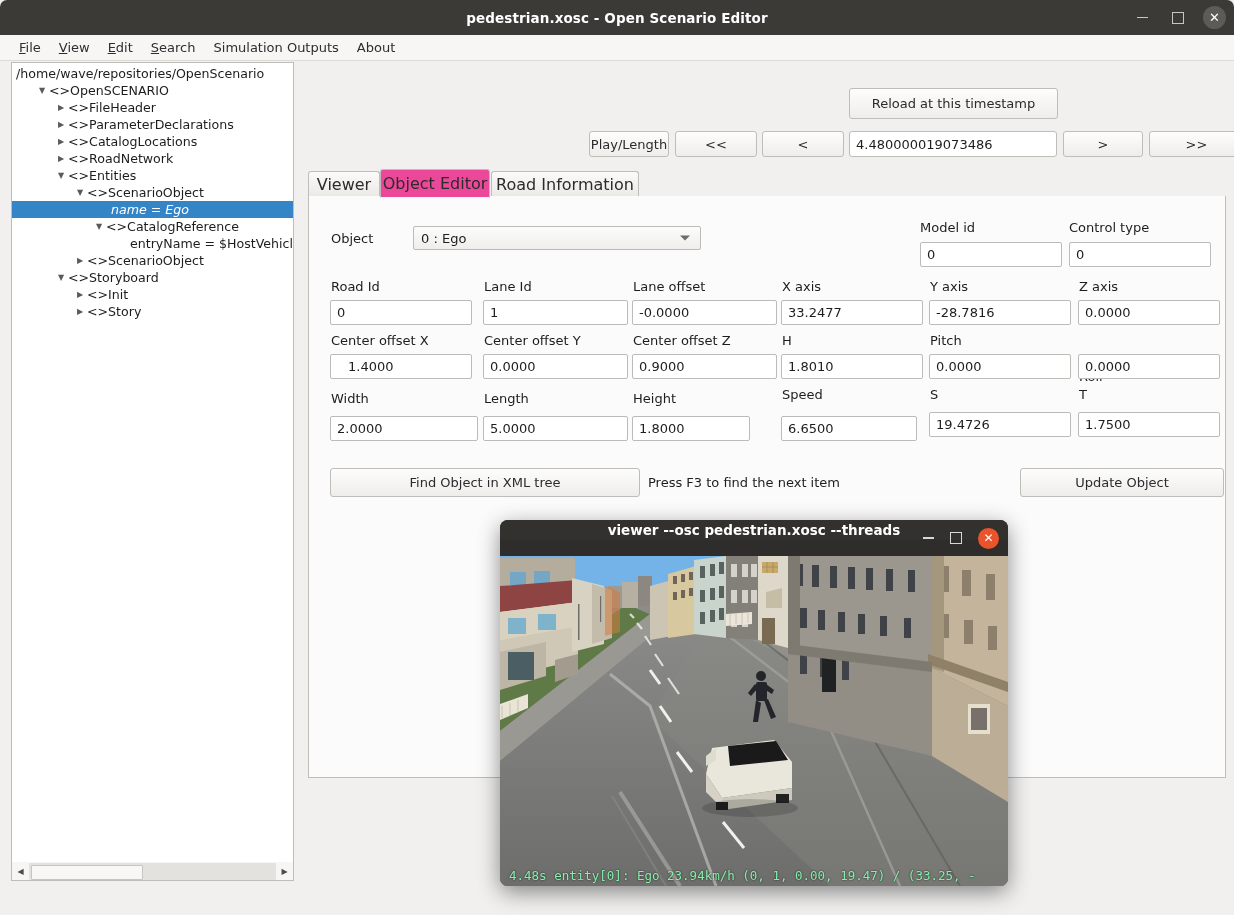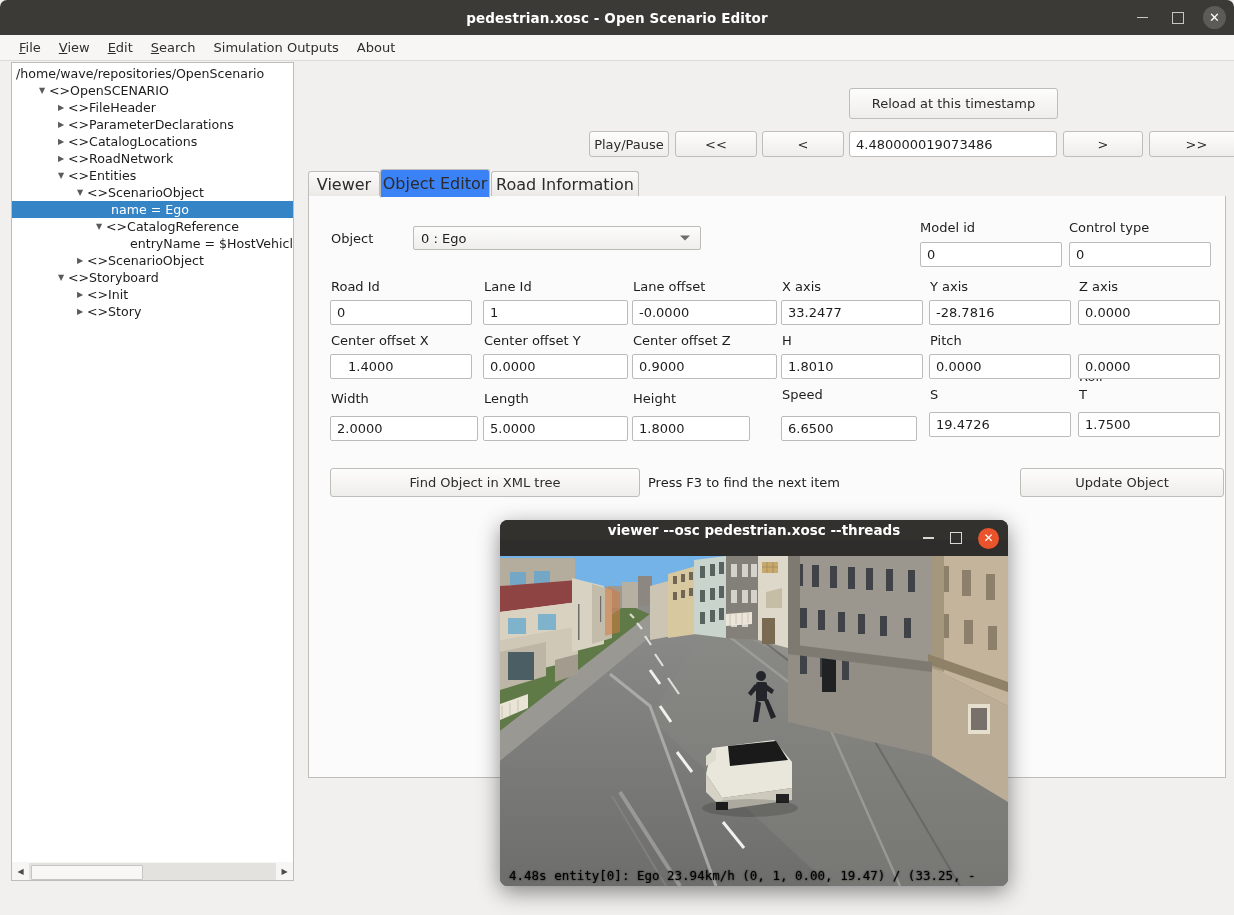--- a/index.html
+++ b/index.html
@@ -65,21 +65,21 @@
     overflow: hidden;
   }
   .tree-inner { padding: 2px 0 0 0; }
   .tree-row {
     height: 17px; line-height: 17px;
     font-size: 12.6px; color: #1d1d1d;
     white-space: nowrap; overflow: hidden;
     padding-left: 4px;
     display: flex; align-items: center;
   }
-  .tree-row.selected { background: #3584c6; color: #ffffff; }
+  .tree-row.selected { background: #3584c6; color: #ffffff; font-style: italic; }
   .tw { display:inline-block; width:14px; text-align:center; font-size:8px; color:#5a5a5a; flex:none;}
   .tw.closed::before { content: "\25B6"; }
   .tw.open::before { content: "\25BC"; }
   .tag { color: #1d1d1d; }
 
   .tree-hscroll {
     position: absolute; left: 11px; top: 862px;
     width: 283px; height: 19px;
     background: #f7f6f5;
     border: 1px solid #bfbdba; border-top: none;
@@ -128,21 +128,21 @@
     position: absolute; top: 2px; height: 26px;
     background: linear-gradient(#fbfafa, #ebe9e6);
     border: 1px solid #bfbdba;
     border-bottom: none;
     border-top-left-radius: 3px; border-top-right-radius: 3px;
     font-size: 16px; color: #2b2b2b;
     display: flex; align-items: center; justify-content: center;
     box-sizing: border-box; cursor: default;
   }
   .tab.active {
-    background: #3b82f6; top: 0; height: 29px; z-index: 3;
+    background: #ec4899; top: 0; height: 29px; z-index: 3;
     border-bottom: 1px solid #fbfbfb;
   }
   #tab-viewer { left: 0; width: 72px; }
   #tab-object { left: 72px; width: 110px; }
   #tab-road { left: 183px; width: 148px; }
 
   .tabline {
     position: absolute; left: 308px; top: 196px; width: 918px; height: 1px;
     background: #bfbdba;
   }
@@ -213,21 +213,21 @@
     display:flex; align-items:center; justify-content:center;
     color:#ffffff; font-size: 12px; line-height: 1;
   }
   .viewer-canvas {
     position: absolute; left: 0; top: 36px; width: 508px; height: 330px;
     overflow: hidden; background: #6f6f6d;
   }
   .vstatus {
     position: absolute; left: 0; bottom: 3px; width: 508px;
     font-family: "DejaVu Sans Mono", "Liberation Mono", monospace;
-    font-size: 12.5px; color: #000000; white-space: nowrap;
+    font-size: 12.5px; color: #86efac; white-space: nowrap;
     padding-left: 9px; box-sizing: border-box;
     text-shadow: 0 0 2px rgba(0,0,0,0.8);
     overflow: hidden;
   }
   svg { display: block; }
 </style>
 </head>
 <body>
 
 <div id="app">
@@ -344,21 +344,21 @@
   </div>
   <div class="tree-hscroll">
     <div class="sb-arrow">◀</div>
     <div class="sb-track">
       <div class="sb-thumb"></div>
     </div>
     <div class="sb-arrow">▶</div>
   </div>
 
   <div class="btn" id="reload-btn">Reload at this timestamp</div>
-  <div class="btn" id="playpause-btn">Play/Pause</div>
+  <div class="btn" id="playpause-btn">Play/Length</div>
   <div class="btn" id="rew2-btn">&lt;&lt;</div>
   <div class="btn" id="rew1-btn">&lt;</div>
   <div id="ts-input">4.480000019073486</div>
   <div class="btn" id="fwd1-btn">&gt;</div>
   <div class="btn" id="fwd2-btn">&gt;&gt;</div>
 
   <div class="tabline"></div>
   <div class="tabstrip">
     <div class="tab" id="tab-viewer">Viewer</div>
     <div class="tab active" id="tab-object">Object Editor</div>

